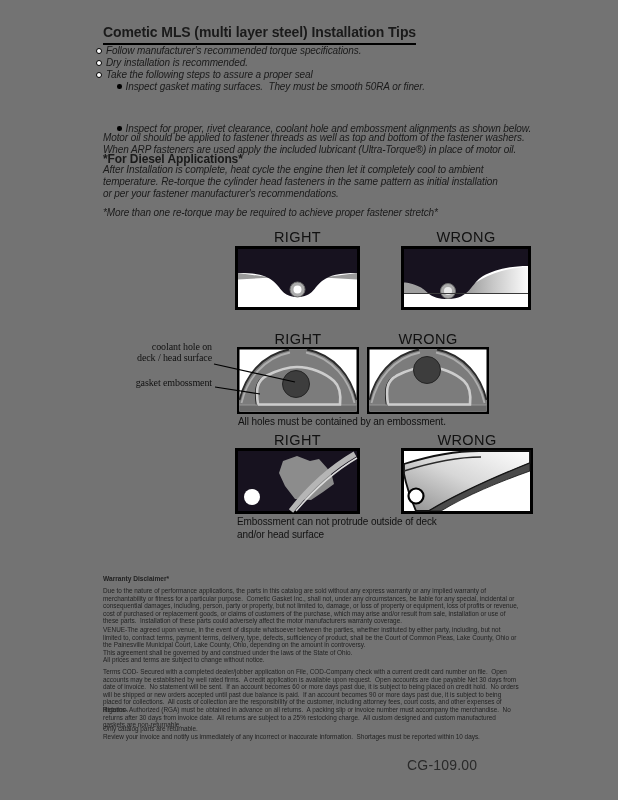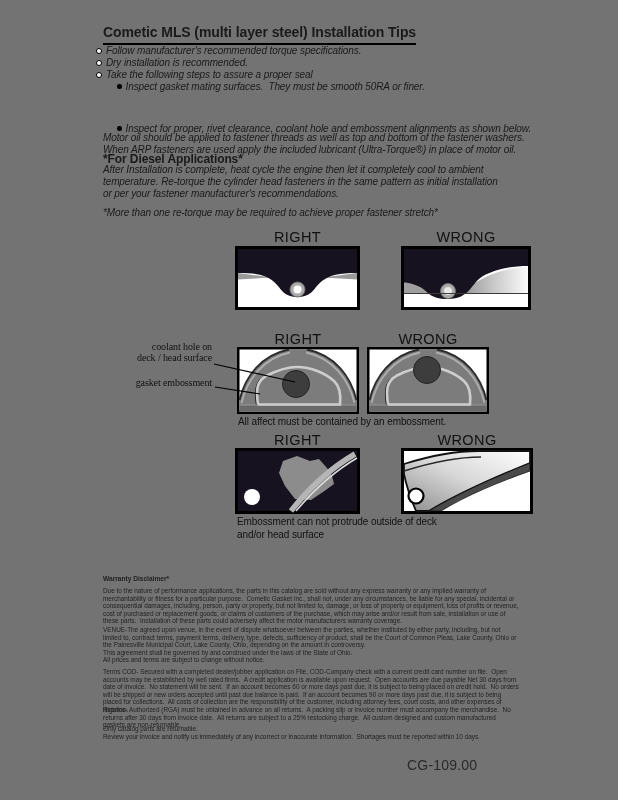--- a/index.html
+++ b/index.html
@@ -145,21 +145,21 @@
       <path d="M21,57.5 C19,44 19,34 30,28.5 C42,22.5 52,20 60,20 C74,20 88,26 97,34 C103,39.5 104,48 103,57.5 L21,57.5" stroke="#cdcdcd" stroke-width="2.6" fill="none"></path>
       <circle cx="60" cy="23" r="13.5" fill="#3d3d3d" stroke="#242424" stroke-width="1"></circle>
     </svg>
   </div>
 
   <svg class="abs" style="left:108px;top:338px;pointer-events:none;" width="200" height="70" viewBox="0 0 200 70">
     <line x1="106" y1="26" x2="187" y2="44" stroke="#000" stroke-width="1.1"></line>
     <line x1="107" y1="49" x2="152" y2="56" stroke="#000" stroke-width="1.1"></line>
   </svg>
 
-  <div class="abs fig-caption" style="left:238px;top:416px;">All affect must be contained by an embossment.</div>
+  <div class="abs fig-caption" style="left:238px;top:416px;">All holes must be contained by an embossment.</div>
 
   <div class="abs fig-label" style="left:235px;top:432px;width:125px;">RIGHT</div>
   <div class="abs fig-label" style="left:401px;top:432px;width:132px;">WRONG</div>
 
   <div class="abs fig-box" style="left:235px;top:448px;">
     <svg width="125" height="66" viewBox="0 0 125 66">
       <rect x="1.5" y="1.5" width="122" height="63" fill="#ffffff" stroke="#000" stroke-width="3"></rect>
       <rect x="3" y="3" width="119" height="60" fill="#17121f"></rect>
       <polygon points="48,13 62,8 75,13 84,11 92,20 97,28 99,36 88,44 76,52 60,51 50,38 44,25" fill="#8c8c8c"></polygon>
       <path d="M120,6 C96,20 74,40 56,63 " stroke="#b5b5b5" stroke-width="5.5" fill="none"></path>

